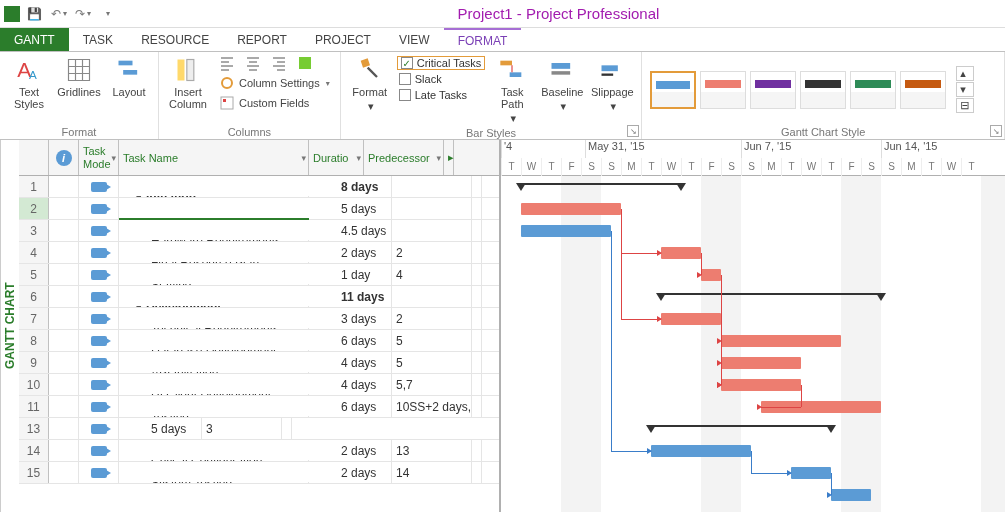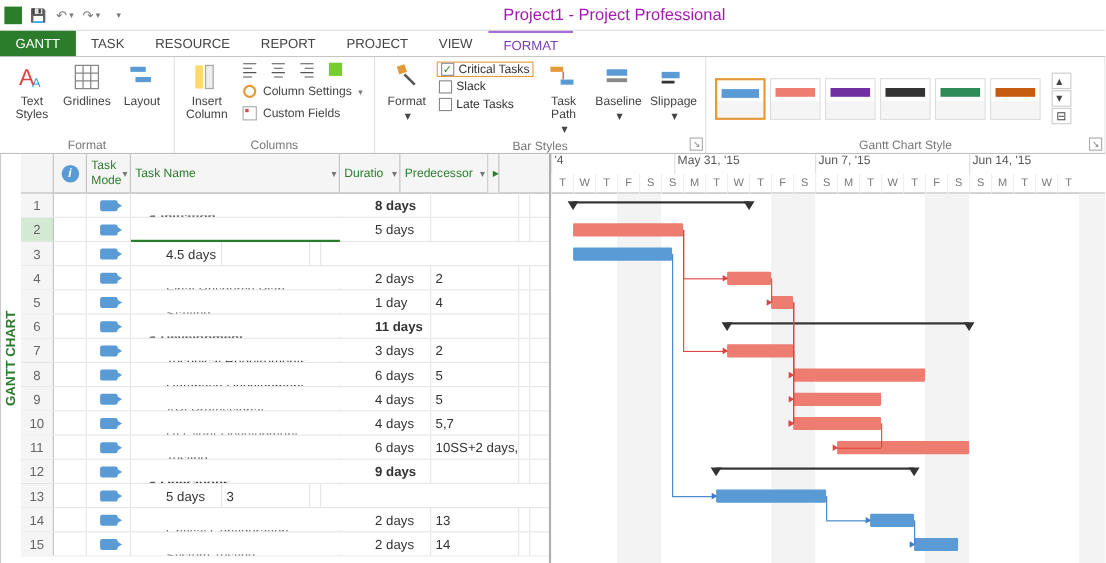--- a/index.html
+++ b/index.html
@@ -332,20 +332,21 @@
           <div class="cell dur">5 days</div>
           <div class="cell pred"></div>
           <div class="cell gutter"></div>
         </div>
         <div class="row">
           <div class="cell rownum">3</div>
           <div class="cell info"></div>
           <div class="cell mode">
             <span class="mode-icon"></span>
           </div>
+          <div class="cell name indent2">Hardware Requirements</div>
           <div class="cell dur">4.5 days</div>
           <div class="cell pred"></div>
           <div class="cell gutter"></div>
         </div>
         <div class="row">
           <div class="cell rownum">4</div>
           <div class="cell info"></div>
           <div class="cell mode">
             <span class="mode-icon"></span>
           </div>
@@ -397,21 +398,21 @@
           <div class="cell dur">6 days</div>
           <div class="cell pred">5</div>
           <div class="cell gutter"></div>
         </div>
         <div class="row">
           <div class="cell rownum">9</div>
           <div class="cell info"></div>
           <div class="cell mode">
             <span class="mode-icon"></span>
           </div>
-          <div class="cell name indent2">API Professional</div>
+          <div class="cell name indent2">API Initiation</div>
           <div class="cell dur">4 days</div>
           <div class="cell pred">5</div>
           <div class="cell gutter"></div>
         </div>
         <div class="row">
           <div class="cell rownum">10</div>
           <div class="cell info"></div>
           <div class="cell mode">
             <span class="mode-icon"></span>
           </div>
@@ -422,31 +423,20 @@
         </div>
         <div class="row">
           <div class="cell rownum">11</div>
           <div class="cell info"></div>
           <div class="cell mode">
             <span class="mode-icon"></span>
           </div>
           <div class="cell name indent2">Testing</div>
           <div class="cell dur">6 days</div>
           <div class="cell pred">10SS+2 days,</div>
-          <div class="cell gutter"></div>
-        </div>
-        <div class="row">
-          <div class="cell rownum">12</div>
-          <div class="cell info"></div>
-          <div class="cell mode">
-            <span class="mode-icon"></span>
-          </div>
-          <div class="cell name indent1 summary"><span class="outline-tog"></span>Operations</div>
-          <div class="cell dur summary">9 days</div>
-          <div class="cell pred"></div>
           <div class="cell gutter"></div>
         </div>
         <div class="row">
           <div class="cell rownum">13</div>
           <div class="cell info"></div>
           <div class="cell mode">
             <span class="mode-icon"></span>
           </div>
           <div class="cell dur">5 days</div>
           <div class="cell pred">3</div>
@@ -474,21 +464,21 @@
           <div class="cell pred">14</div>
           <div class="cell gutter"></div>
         </div>
       </div>
   </div>
 
   <div class="timeline">
     <div class="tl-header">
       <div id="tl-majors">
           <div class="tl-major" style="left: 0px;">'4</div>
-          <div class="tl-major" style="left: 112px;">May 31, '15</div>
+          <div class="tl-major" style="left: 84px;">May 31, '15</div>
           <div class="tl-major" style="left: 240px;">Jun 7, '15</div>
           <div class="tl-major" style="left: 380px;">Jun 14, '15</div>
         </div>
       <div class="tl-minor-row" id="tl-minors">
           <div class="tl-minor">T</div>
           <div class="tl-minor">W</div>
           <div class="tl-minor">T</div>
           <div class="tl-minor">F</div>
           <div class="tl-minor">S</div>
           <div class="tl-minor">S</div>

